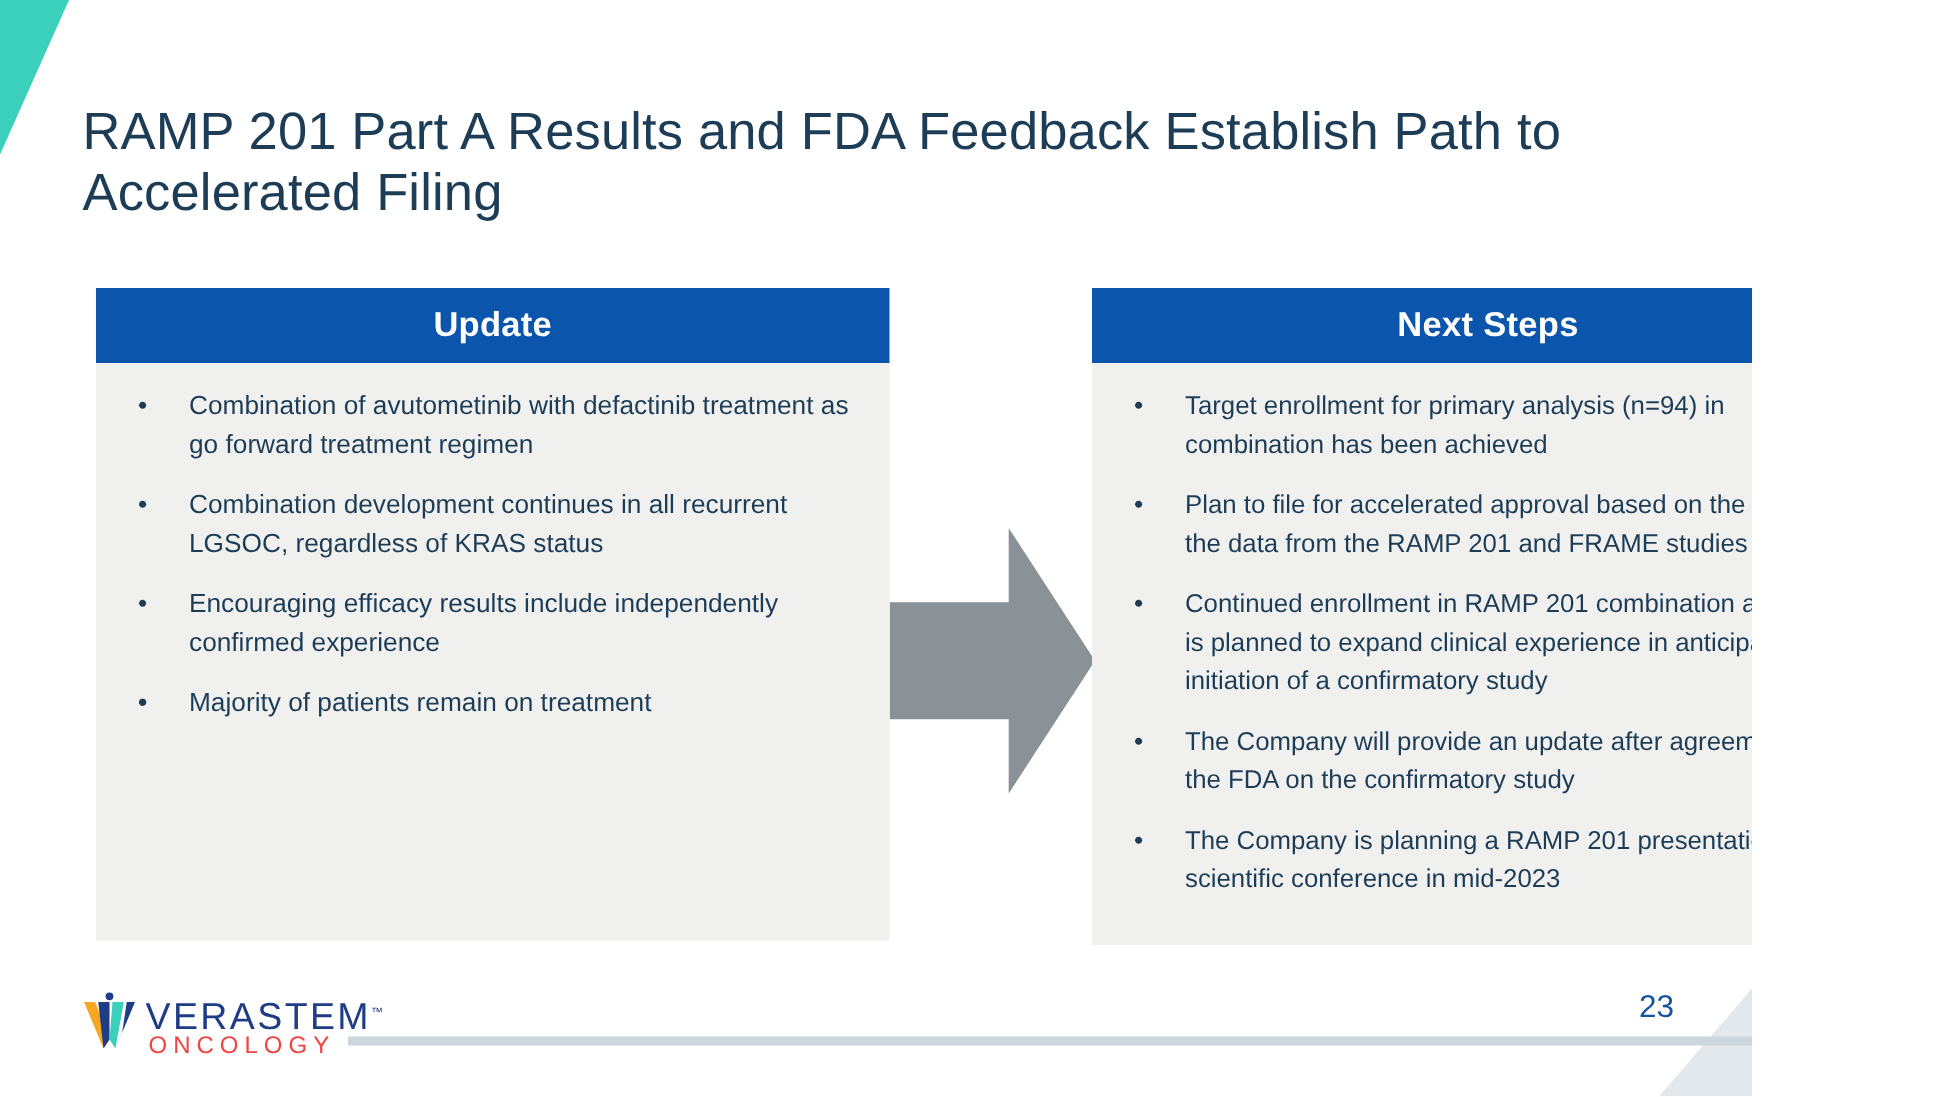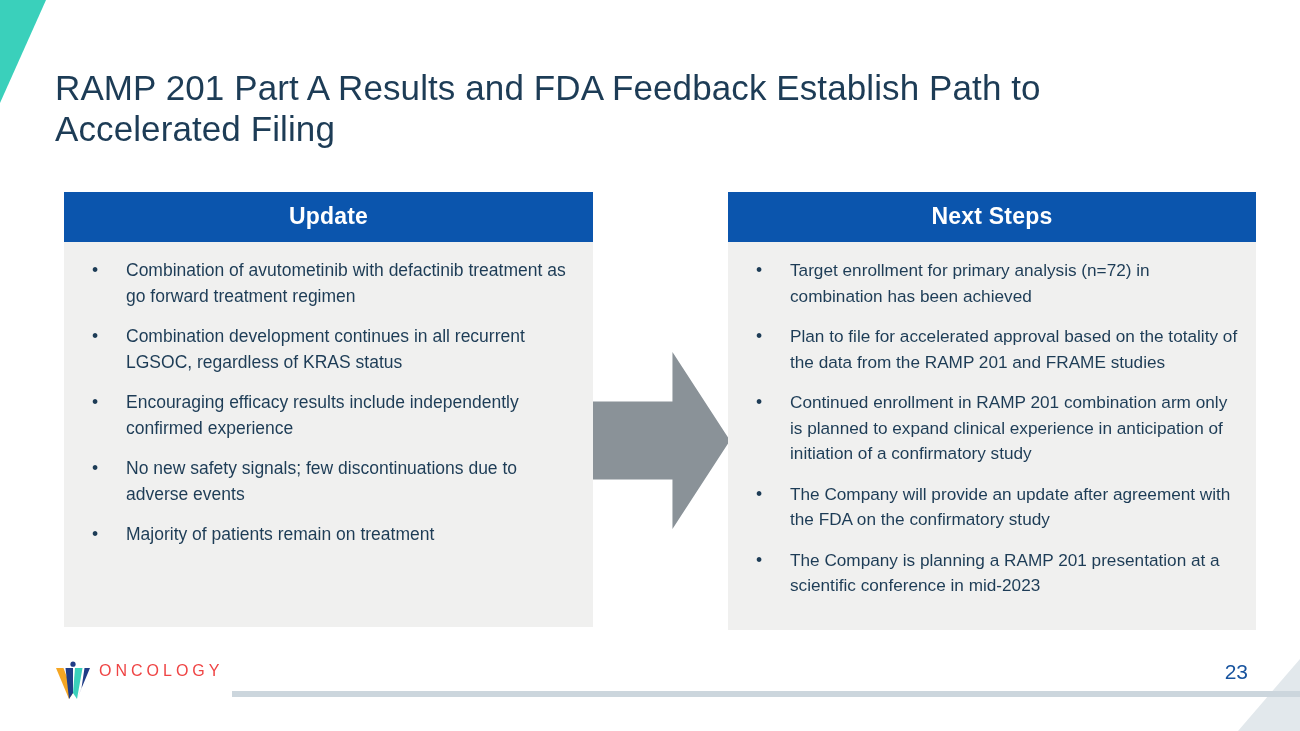--- a/index.html
+++ b/index.html
@@ -5,21 +5,21 @@
   html, body {
     margin: 0;
     padding: 0;
     background: #ffffff;
   }
   body {
     font-family: "Liberation Sans", sans-serif;
   }
   .slide {
     position: relative;
-    width: 1300px;
+    width: 1168px;
     height: 731px;
     background: #ffffff;
     overflow: hidden;
     text-decoration: underline;
   }
 
   
   .corner-teal {
     position: absolute;
     left: 0;
@@ -184,39 +184,38 @@
         <li>
           <span class="dot">•</span>
           <span>Combination development continues in all recurrent LGSOC, regardless of KRAS status</span>
         </li>
         <li>
           <span class="dot">•</span>
           <span>Encouraging efficacy results include independently confirmed experience</span>
         </li>
         <li>
           <span class="dot">•</span>
-          <span>No new safety signals; few discontinuations due to adverse events</span>
         </li>
         <li>
           <span class="dot">•</span>
           <span>Majority of patients remain on treatment</span>
         </li>
       </ul>
     </div>
   </div>
 
   <div class="arrow"></div>
 
   <div class="panel panel-right">
     <div class="panel-header">Next Steps</div>
     <div class="panel-body">
       <ul class="bullets">
         <li>
           <span class="dot">•</span>
-          <span>Target enrollment for primary analysis (n=72) in combination has been achieved</span>
+          <span>Target enrollment for primary analysis (n=94) in combination has been achieved</span>
         </li>
         <li>
           <span class="dot">•</span>
           <span>Plan to file for accelerated approval based on the totality of the data from the RAMP 201 and FRAME studies</span>
         </li>
         <li>
           <span class="dot">•</span>
           <span>Continued enrollment in RAMP 201 combination arm only is planned to expand clinical experience in anticipation of initiation of a confirmatory study</span>
         </li>
         <li>
@@ -235,19 +234,20 @@
 
   <div class="logo">
     <svg class="logo-mark" viewBox="0 0 36 38">
       <circle cx="18" cy="3.2" r="2.6" fill="#1f3c87"></circle>
       <polygon points="1,7 8.5,7 18,32 14,38" fill="#f5a623"></polygon>
       <polygon points="10.5,7 18,7 18,32 14,38" fill="#1f3c87"></polygon>
       <polygon points="20,7 27.5,7 22,38 18,32" fill="#3ad0bb"></polygon>
       <polygon points="29.5,7 35,7 22,38 26.5,27" fill="#1f3c87"></polygon>
     </svg>
     <div class="logo-text">
+      <div class="logo-word"><span>VERASTEM</span><span class="logo-tm">™</span></div>
       <div class="logo-sub">ONCOLOGY</div>
     </div>
   </div>
 
   <div class="page-number">23</div>
 
 </div>
 
 </body></html>

